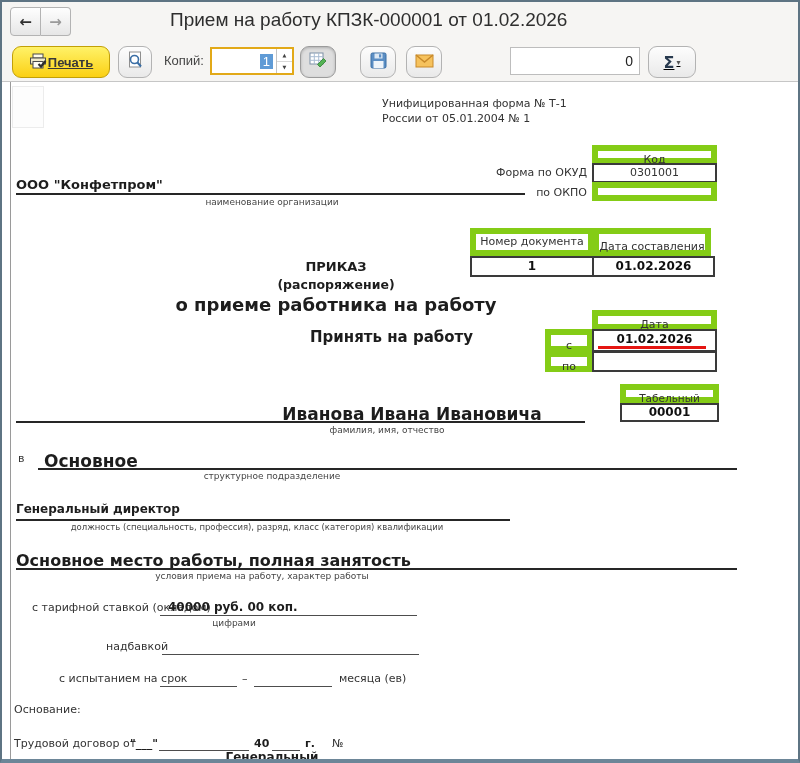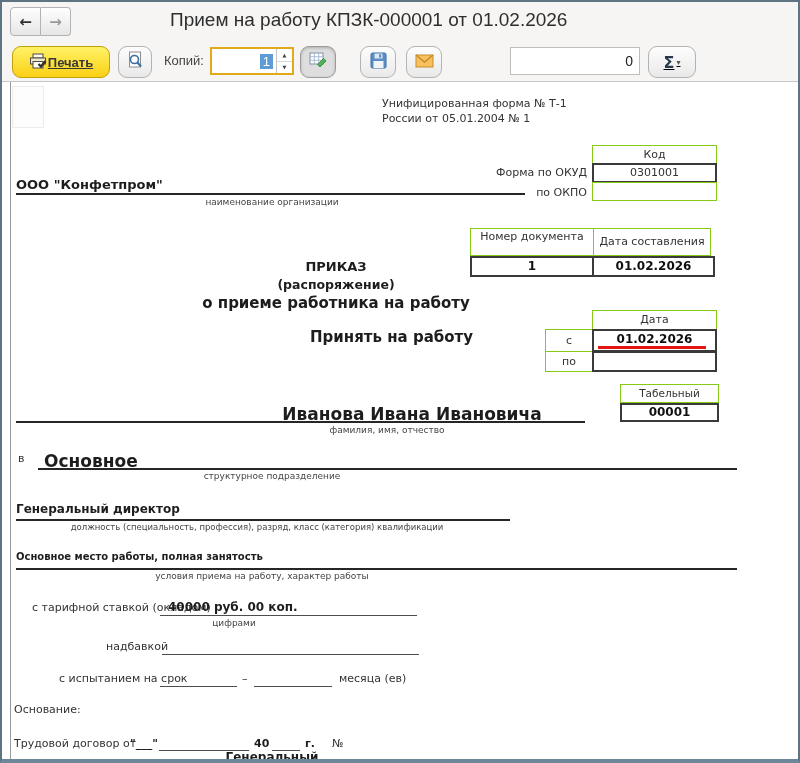--- a/index.html
+++ b/index.html
@@ -35,21 +35,21 @@
   .sumbtn{font:bold 16px "DejaVu Sans",sans-serif;color:#27394e;}
   .sumcaret{font-size:8px;color:#555;margin-left:2px;}
   .doc{position:absolute;left:2px;top:80px;width:794px;height:679px;background:#fff;}
   .vline{position:absolute;left:8px;top:80px;width:1px;height:679px;background:#9a9a9a;}
   .cursorbox{position:absolute;left:10px;top:84px;width:30px;height:40px;background:#fdfdfd;border:1px solid #ececec;}
   .t{position:absolute;font-size:11px;color:#333;white-space:nowrap;}
   .b{font-weight:bold;color:#1d1d1d;}
   .cap{position:absolute;font-size:9px;color:#454545;text-align:center;white-space:nowrap;}
   .ln{position:absolute;height:2px;background:#262626;}
   .ln1{position:absolute;height:1px;background:#4d4d4d;}
-  .tc{position:absolute;border:1px solid #84cc16;background:#fff;box-sizing:border-box;
+  .tc{position:absolute;border:6px solid #84cc16;background:#fff;box-sizing:border-box;
       text-align:center;font-size:11px;color:#333;}
   .tcb{position:absolute;border:2px solid #3a3a3a;background:#fff;box-sizing:border-box;
        text-align:center;font-weight:bold;font-size:12px;color:#101010;}
   .ctr{text-align:center;}
   .redline{position:absolute;left:596px;top:344px;width:108px;height:3px;background:#e51511;}
 </style>
 </head>
 <body>
 
 <div class="page">
@@ -166,21 +166,21 @@
   <div class="ln" style="left:14px;top:191px;width:509px;"></div>
   <div class="cap" style="left:120px;top:195px;width:300px;">наименование организации</div>
 
   <div class="tc" style="left:468px;top:226px;width:124px;height:28px;white-space:normal;line-height:13px;padding-top:1px;">Номер документа</div>
   <div class="tc" style="left:591px;top:226px;width:118px;height:28px;line-height:26px;">Дата составления</div>
   <div class="tcb" style="left:468px;top:254px;width:124px;height:21px;line-height:17px;">1</div>
   <div class="tcb" style="left:590px;top:254px;width:123px;height:21px;line-height:17px;">01.02.2026</div>
 
   <div class="t b ctr" style="left:14px;top:257px;width:640px;font-size:13px;">ПРИКАЗ</div>
   <div class="t b ctr" style="left:14px;top:275px;width:640px;font-size:12.5px;">(распоряжение)</div>
-  <div class="t b ctr" style="left:14px;top:292px;width:640px;font-size:15px;">о приеме работника на работу</div>
+  <div class="t b ctr" style="left:14px;top:292px;width:640px;font-size:18px;">о приеме работника на работу</div>
 
   <div class="t b" style="left:308px;top:326px;font-size:15px;">Принять на работу</div>
   <div class="tc" style="left:590px;top:308px;width:125px;height:20px;line-height:18px;">Дата</div>
   <div class="tc" style="left:543px;top:327px;width:48px;height:23px;line-height:21px;">с</div>
   <div class="tcb" style="left:590px;top:327px;width:125px;height:23px;line-height:17px;">01.02.2026</div>
   <div class="redline"></div>
   <div class="tc" style="left:543px;top:349px;width:48px;height:21px;line-height:19px;">по</div>
   <div class="tcb" style="left:590px;top:349px;width:125px;height:21px;"></div>
 
   <div class="tc" style="left:618px;top:382px;width:99px;height:19px;line-height:17px;font-size:10.5px;">Табельный номер</div>
@@ -192,21 +192,21 @@
 
   <div class="t" style="left:16px;top:450px;">в</div>
   <div class="t b" style="left:42px;top:449px;font-size:17px;">Основное</div>
   <div class="ln" style="left:36px;top:466px;width:699px;"></div>
   <div class="cap" style="left:140px;top:469px;width:260px;">структурное подразделение</div>
 
   <div class="t b" style="left:14px;top:500px;font-size:12px;">Генеральный директор</div>
   <div class="ln" style="left:14px;top:517px;width:494px;"></div>
   <div class="cap" style="left:25px;top:520px;width:460px;font-size:8.5px;">должность (специальность, профессия), разряд, класс (категория) квалификации</div>
 
-  <div class="t b" style="left:14px;top:549px;font-size:10px;">Основное место работы, полная занятость</div>
+  <div class="t b" style="left:14px;top:549px;font-size:16px;">Основное место работы, полная занятость</div>
   <div class="ln" style="left:14px;top:566px;width:721px;"></div>
   <div class="cap" style="left:60px;top:569px;width:400px;">условия приема на работу, характер работы</div>
 
   <div class="t" style="left:30px;top:599px;">с тарифной ставкой (окладом)</div>
   <div class="t b" style="left:166px;top:598px;font-size:12px;">40000 руб. 00 коп.</div>
   <div class="ln1" style="left:158px;top:613px;width:257px;"></div>
   <div class="cap" style="left:132px;top:616px;width:200px;">цифрами</div>
 
   <div class="t" style="left:104px;top:638px;">надбавкой</div>
   <div class="ln1" style="left:160px;top:652px;width:257px;"></div>

